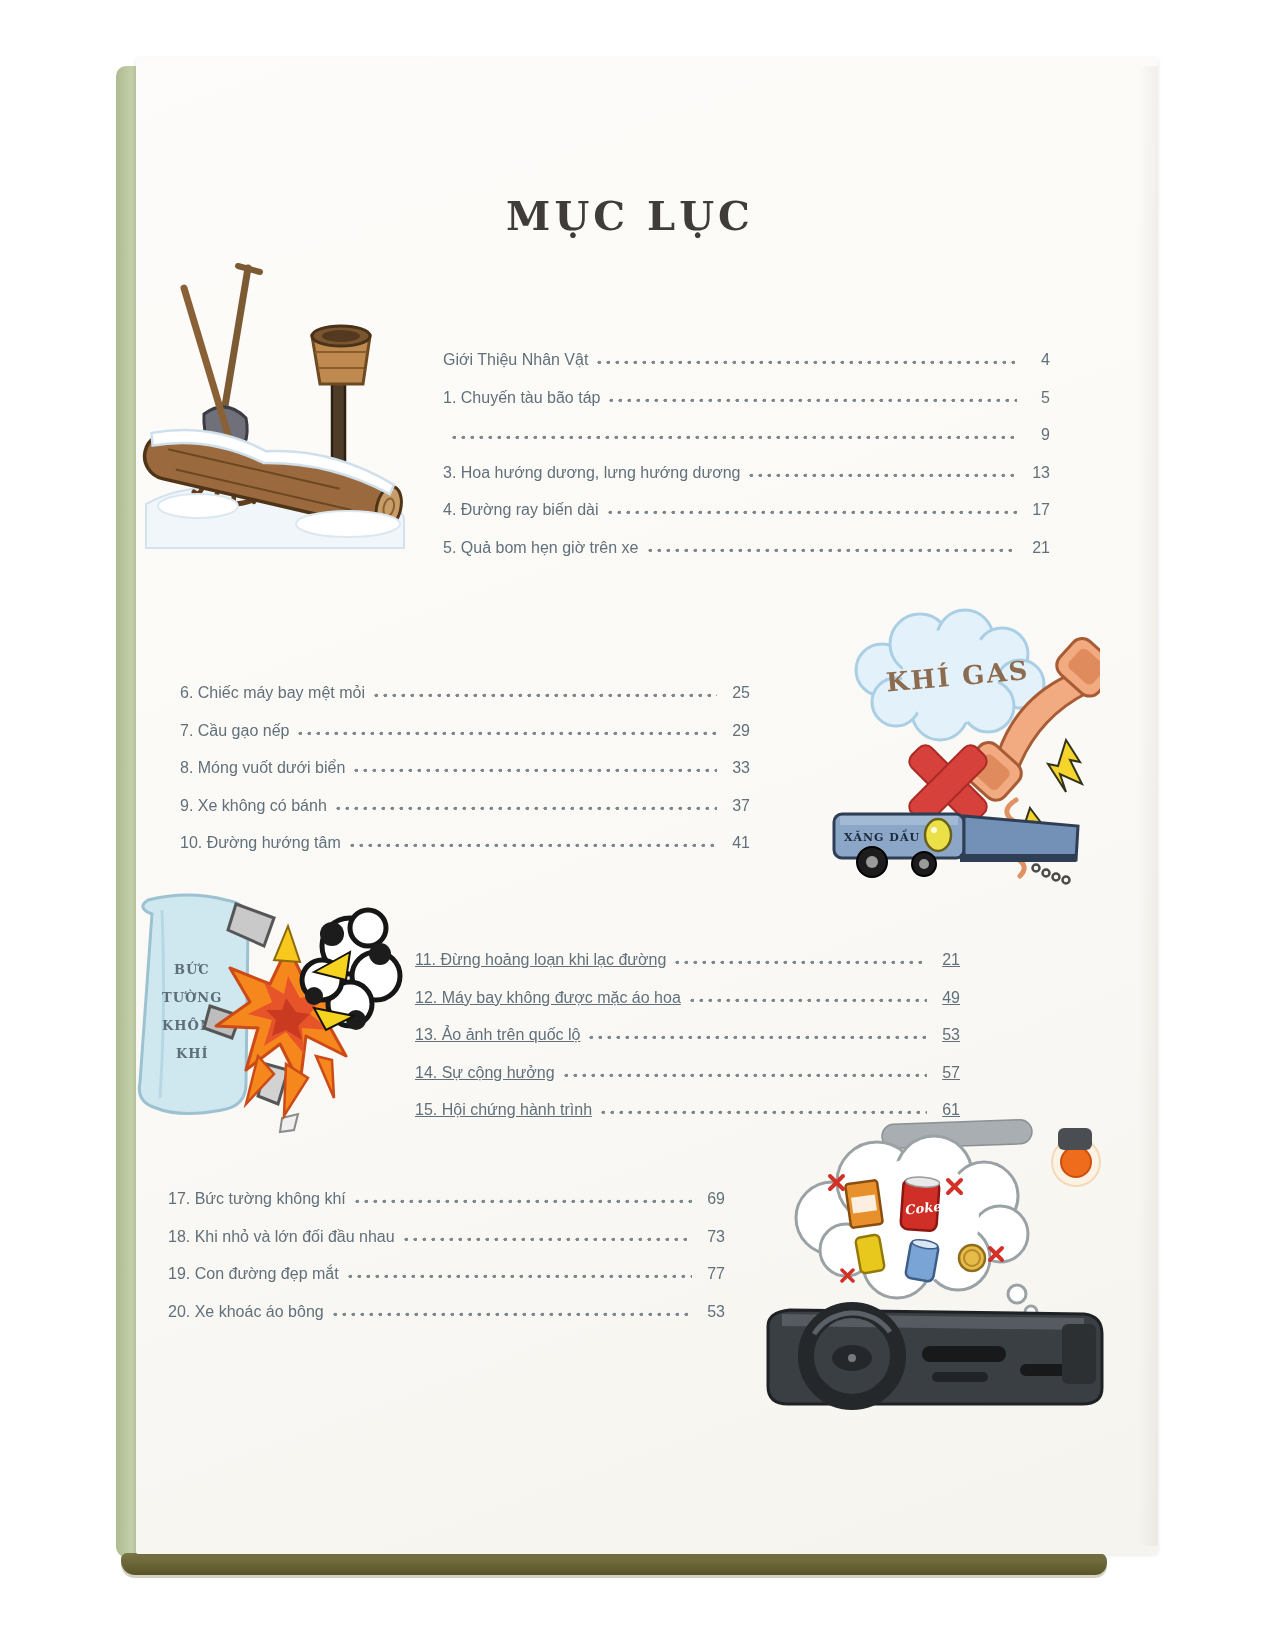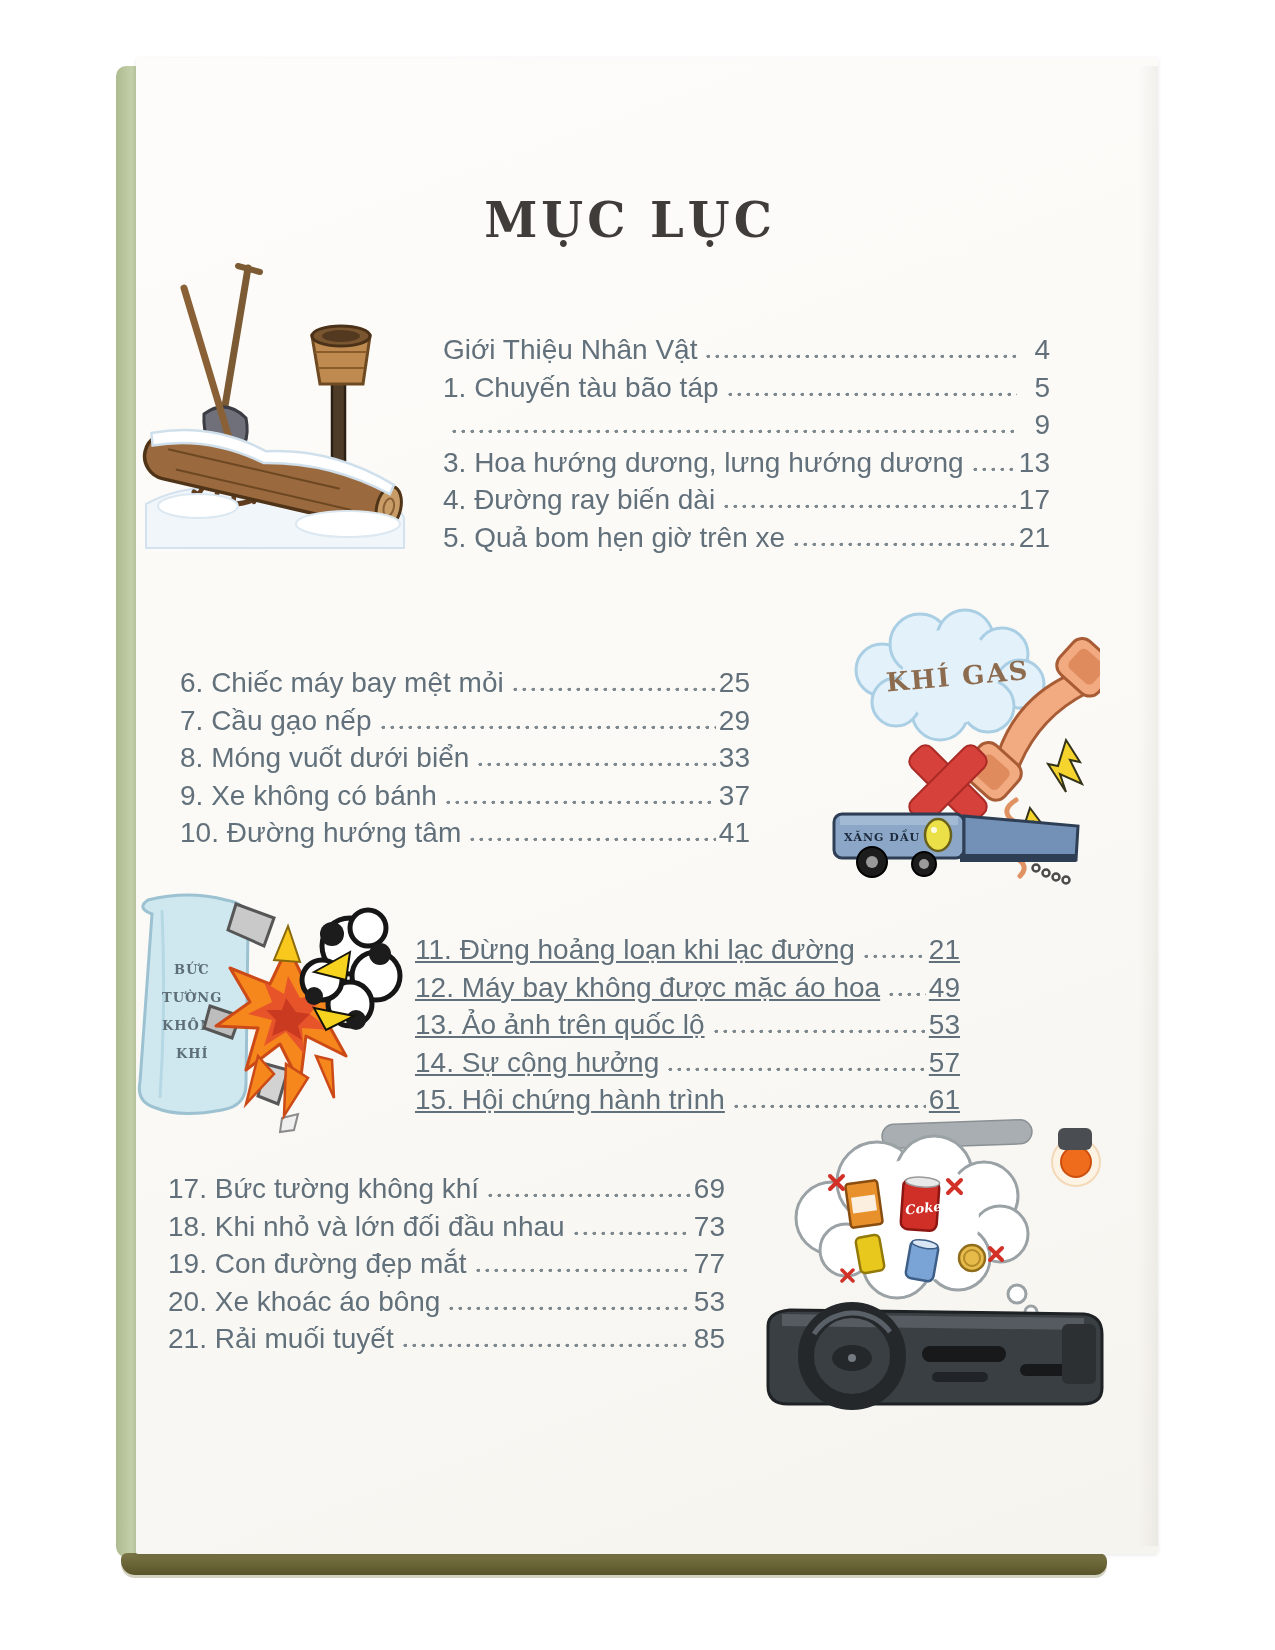--- a/index.html
+++ b/index.html
@@ -25,23 +25,23 @@
     border-radius:2px 2px 4px 2px;
     box-shadow:0 1px 4px rgba(0,0,0,.10);
   }
   .page-right-shade{
     position:absolute;left:1138px;top:66px;width:20px;height:1480px;z-index:3;
     background:linear-gradient(to right,rgba(0,0,0,0) 0%,rgba(90,85,70,.07) 100%);
   }
   .title{
     position:absolute;left:480px;top:192px;width:300px;z-index:4;
     text-align:center;font-family:"DejaVu Serif",serif;font-weight:bold;
-    font-size:48px;letter-spacing:4px;color:#3f3c39;
-  }
-  .toc{position:absolute;z-index:4;color:#61707a;font-size:28px;}
+    font-size:40px;letter-spacing:4px;color:#3f3c39;
+  }
+  .toc{position:absolute;z-index:4;color:#61707a;font-size:16px;margin-top:10px;}
   .toc-row{display:flex;align-items:baseline;height:37.5px;line-height:37.5px;white-space:nowrap;}
   .toc-label{flex:0 0 auto;}
   .toc-dots{
     flex:1 1 auto;min-width:18px;height:5px;margin:0 3px 0 9px;
     background-image:radial-gradient(circle at 2.2px 2.4px,#7e898f 1.6px,rgba(0,0,0,0) 2px);
     background-size:9px 5px;background-repeat:repeat-x;background-position:left bottom;
   }
   .toc-page{flex:0 0 auto;min-width:30px;text-align:right;}
   .toc1{left:443px;top:331px;width:607px;}
   .toc2{left:180px;top:664px;width:570px;}
@@ -302,25 +302,20 @@
     <span class="toc-dots"></span>
     <span class="toc-page">77</span>
   </div>
 
   <div class="toc-row">
     <span class="toc-label">20. Xe khoác áo bông</span>
     <span class="toc-dots"></span>
     <span class="toc-page">53</span>
   </div>
 
-  <div class="toc-row">
-    <span class="toc-label">21. Rải muối tuyết</span>
-    <span class="toc-dots"></span>
-    <span class="toc-page">85</span>
-  </div>
 </div>
 
   <svg class="illus illus4" width="345" height="295" viewBox="0 0 345 295">
     <circle cx="314" cy="44" r="24" fill="#fdf3e4" stroke="#f3d9b8" stroke-width="2"></circle>
     <circle cx="314" cy="44" r="15" fill="#ee6c1c" stroke="#cc4f0e" stroke-width="2"></circle>
     <rect x="120" y="4" width="150" height="24" rx="12" fill="#a8aeb2" stroke="#8a9094" stroke-width="1.5" transform="rotate(-2 195 16)"></rect>
     <rect x="296" y="10" width="34" height="22" rx="6" fill="#4a4e52"></rect>
     <g fill="#ffffff" stroke="#9aa2a6" stroke-width="3">
       <circle cx="70" cy="100" r="36"></circle>
         <circle cx="115" cy="64" r="40"></circle>

